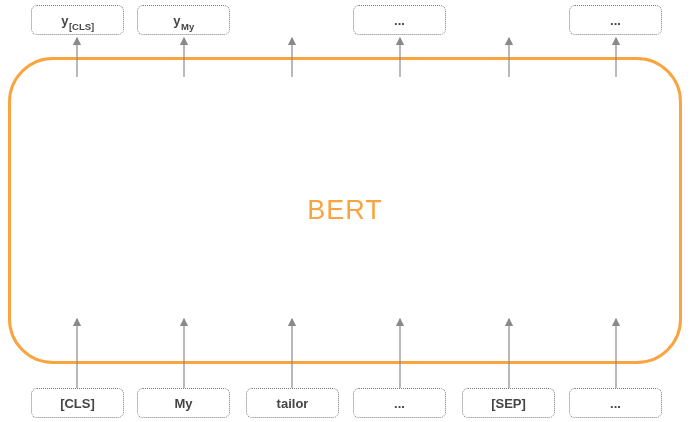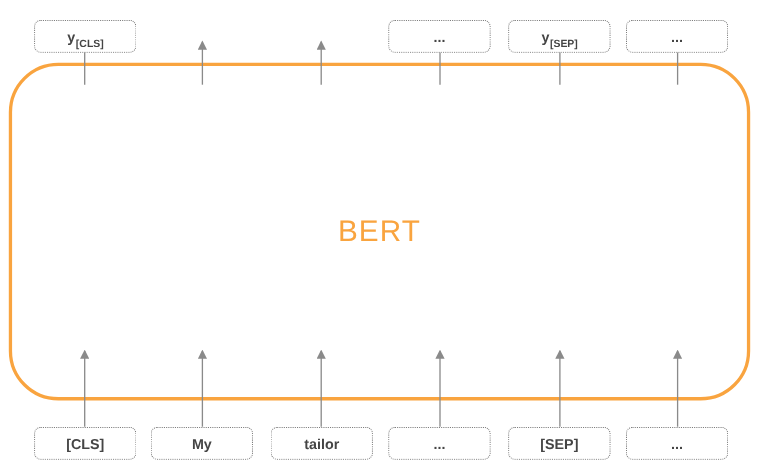--- a/index.html
+++ b/index.html
@@ -49,21 +49,21 @@
     border: 1px dotted #7d7d7d;
     border-radius: 6px;
     background: var(--bg);
     display: flex;
     align-items: center;
     justify-content: center;
     color: var(--text);
     font-size: 13px;
     font-weight: bold;
   }
-  .token-box.top { top: 18px; justify-content: center; }
+  .token-box.top { top: 5px; justify-content: center; }
   .token-box.bottom { top: 388px; }
   .b0 { left: 31px; }
   .b1 { left: 137px; }
   .b2 { left: 246px; }
   .b3 { left: 353px; }
   .b4 { left: 462px; }
   .b5 { left: 569px; }
   .token-box sub {
     font-size: 9.5px;
     line-height: 0;
@@ -114,25 +114,25 @@
     <line x1="184" y1="388" x2="184" y2="319" marker-end="url(#ah)"></line>
     <line x1="292" y1="388" x2="292" y2="319" marker-end="url(#ah)"></line>
     <line x1="400" y1="388" x2="400" y2="319" marker-end="url(#ah)"></line>
     <line x1="509" y1="388" x2="509" y2="319" marker-end="url(#ah)"></line>
     <line x1="616" y1="388" x2="616" y2="319" marker-end="url(#ah)"></line>
   </svg>
 
   <div class="token-box top b0">
     <span><span>y</span><sub>[CLS]</sub></span>
   </div>
+  <div class="token-box top b1">
+    <span><span>y</span><sub>My</sub></span>
+  </div>
   <div class="token-box top b3">
     <span><span>...</span><sub></sub></span>
-  </div>
-  <div class="token-box top b4">
-    <span><span>y</span><sub>[SEP]</sub></span>
   </div>
   <div class="token-box top b5">
     <span><span>...</span><sub></sub></span>
   </div>
 
   <div class="token-box bottom b0">
     <span>[CLS]</span>
   </div>
   <div class="token-box bottom b1">
     <span>My</span>

